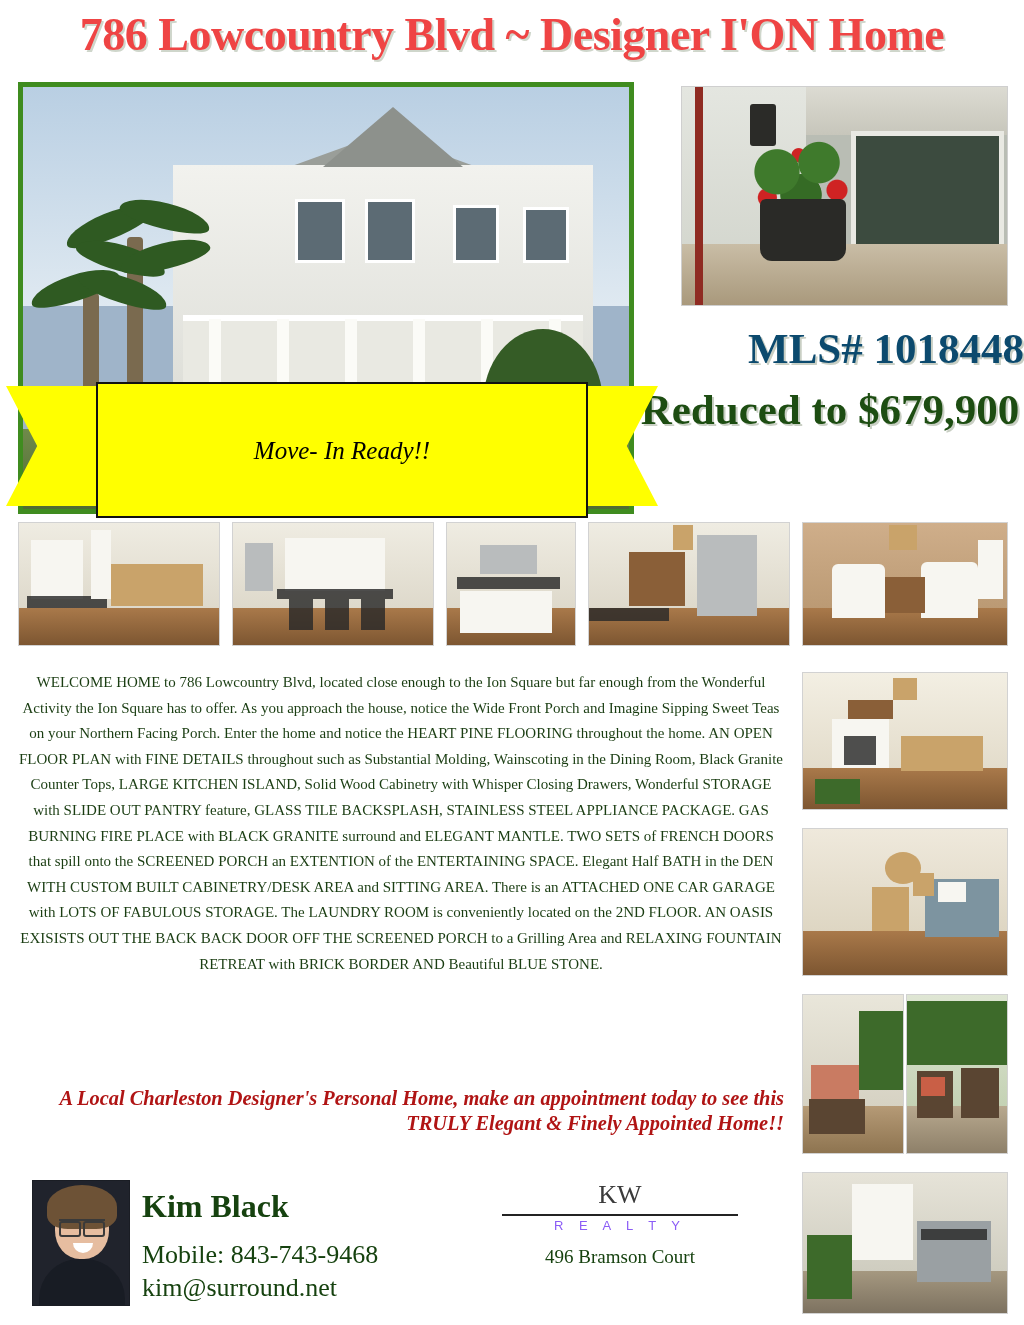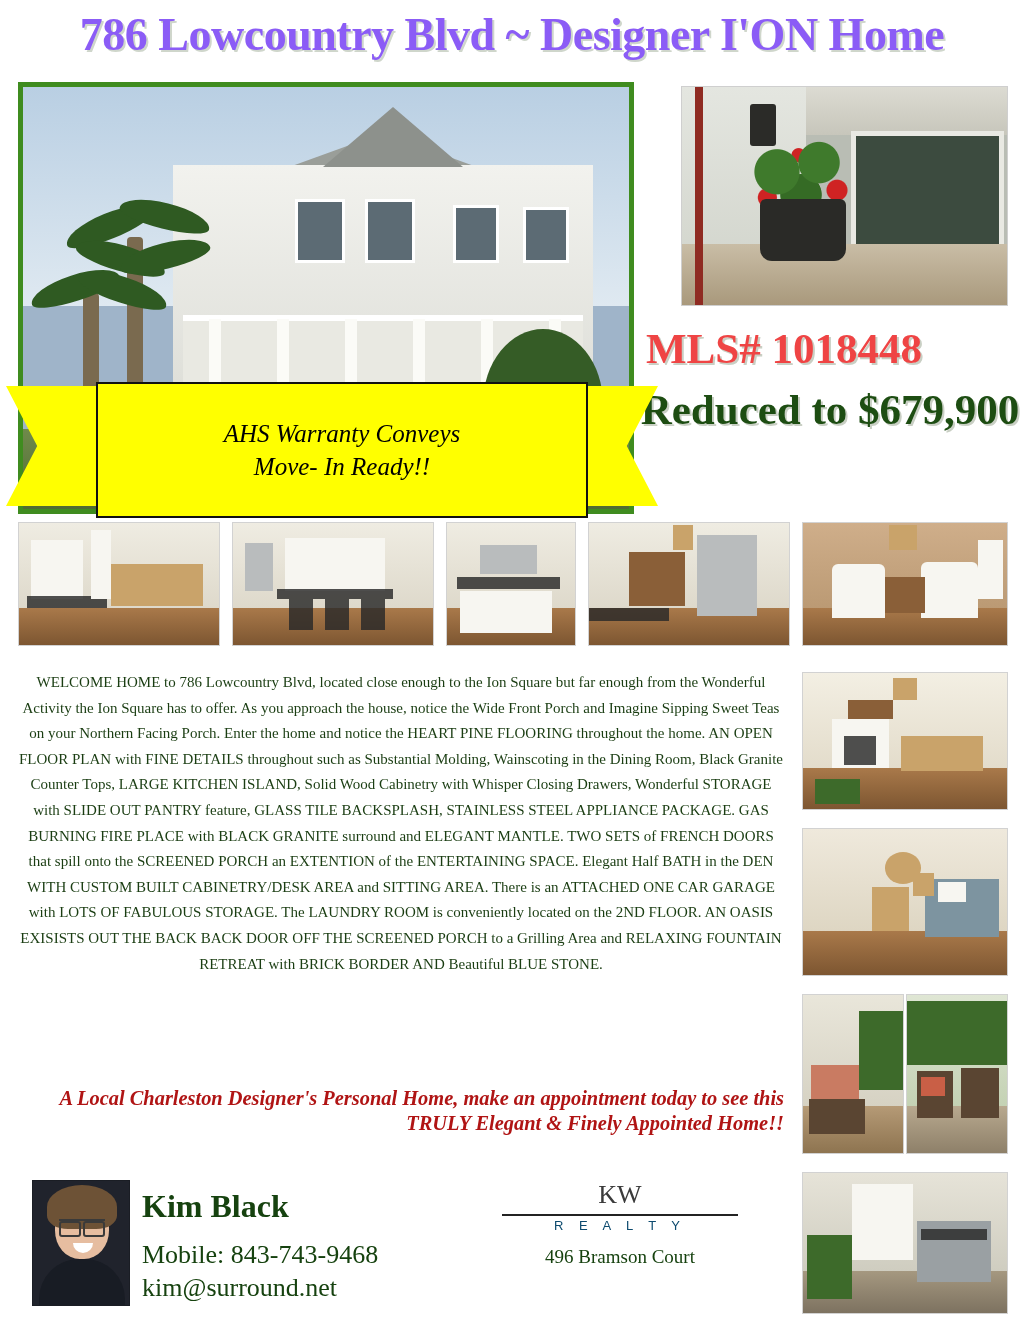--- a/index.html
+++ b/index.html
@@ -19,21 +19,21 @@
   .flyer-title {
     position: absolute;
     top: 6px;
     left: 0;
     width: 1024px;
     text-align: center;
     font-family: "Liberation Serif", serif;
     font-weight: bold;
     font-size: 46px;
     line-height: 58px;
-    color: #8b5cf6;
+    color: #ef4444;
     letter-spacing: -0.5px;
     text-shadow: 2px 2px 0 #cfd6cb;
     white-space: nowrap;
   }
 
   
   .photo {
     position: absolute;
     background: #b9bdb4;
     overflow: hidden;
@@ -141,25 +141,25 @@
                 radial-gradient(circle at 22% 68%, #cf2323 0 8%, transparent 9%),
                 radial-gradient(circle at 48% 22%, #cf2323 0 7%, transparent 8%);
   }
 
   
   .mls-line {
     position: absolute;
     left: 646px;
     top: 324px;
     width: 378px;
-    text-align: left;
+    text-align: right;
     font-family: "Liberation Serif", serif;
     font-weight: bold;
     font-size: 43px;
-    color: #ef4444;
+    color: #0c4a6e;
     text-shadow: 2px 2px 0 #c9cfc4;
     white-space: nowrap;
   }
   .price-line {
     position: absolute;
     left: 636px;
     top: 385px;
     width: 388px;
     text-align: center;
     font-family: "Liberation Serif", serif;
@@ -294,21 +294,21 @@
   #kw-mark {
     font-family: "Liberation Serif", serif; font-size: 26px; color: #3b3b3b;
     line-height: 26px;
   }
   #kw-name {
     font-family: "Liberation Sans", sans-serif; font-weight: bold;
     font-size: 35px; line-height: 38px; color: #232323; letter-spacing: -1px;
   }
   #kw-sub {
     font-family: "Liberation Sans", sans-serif; font-size: 13px;
-    letter-spacing: 6px; color: #0c4a6e; margin-top: 2px;
+    letter-spacing: 6px; color: #8b5cf6; margin-top: 2px;
   }
   #kw-rule { width: 236px; height: 2px; background: #232323; margin: 6px auto 0 auto; }
   #kw-addr1, #kw-addr2 {
     font-family: "Liberation Serif", serif; font-size: 19px; color: #16420f; line-height: 24px;
   }
   #kw-addr1 { margin-top: 12px; }
 </style>
 </head>
 <body>
 
@@ -364,21 +364,20 @@
 <div class="mls-line">MLS# 1018448</div>
 <div class="price-line">Reduced to $679,900</div>
 
 <div id="banner">
   <div class="tail-left"></div>
   <div class="tail-right"></div>
   <div class="tail-shadow-l"></div>
   <div class="tail-shadow-r"></div>
   <div class="body">
     <div class="txt">
-      <div>AHS Warranty Conveys</div>
       <div>Move- In Ready!!</div>
     </div>
   </div>
 </div>
 
 <div class="photo thumb" style="left:18px; top:522px; width:200px; height:122px;">
   <div class="room-wall"></div>
   <div class="room-floor"></div>
   <div class="wht" style="left:6%; top:14%; width:26%; height:48%;"></div>
   <div class="blk" style="left:4%; top:60%; width:40%; height:10%;"></div>

